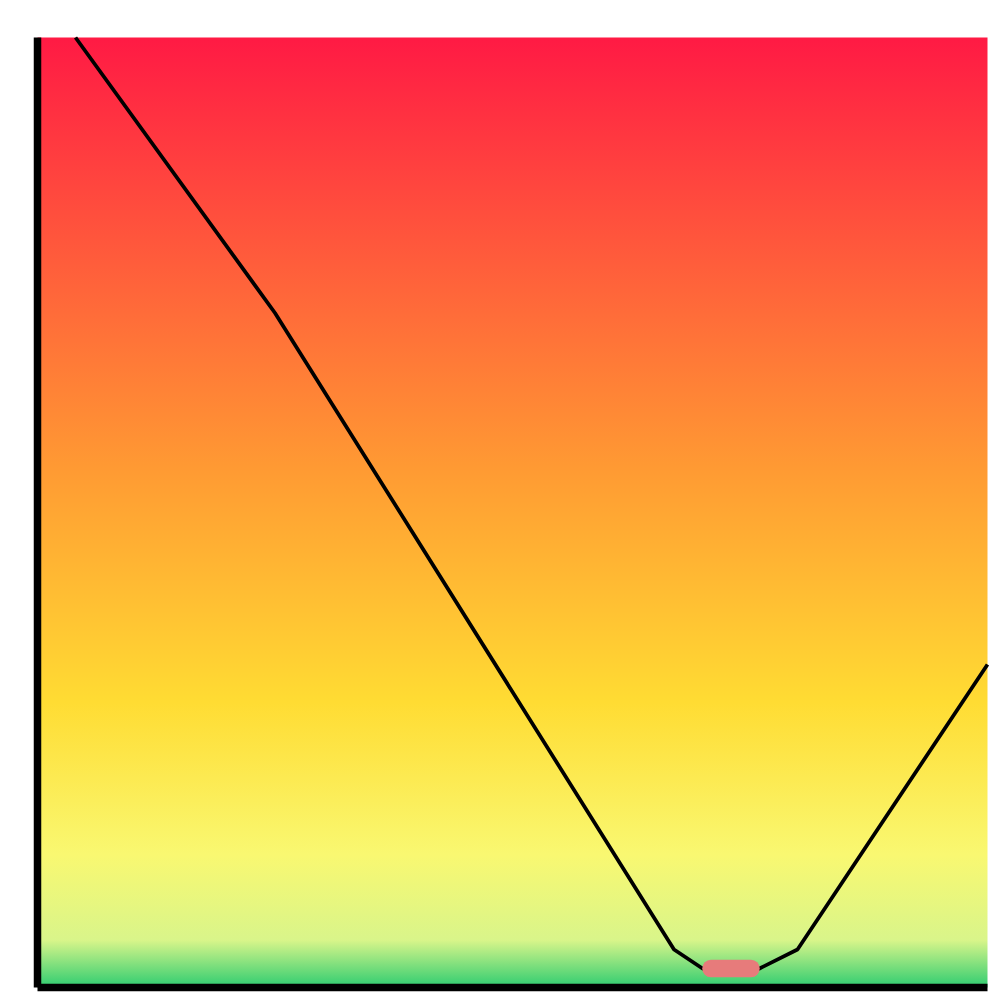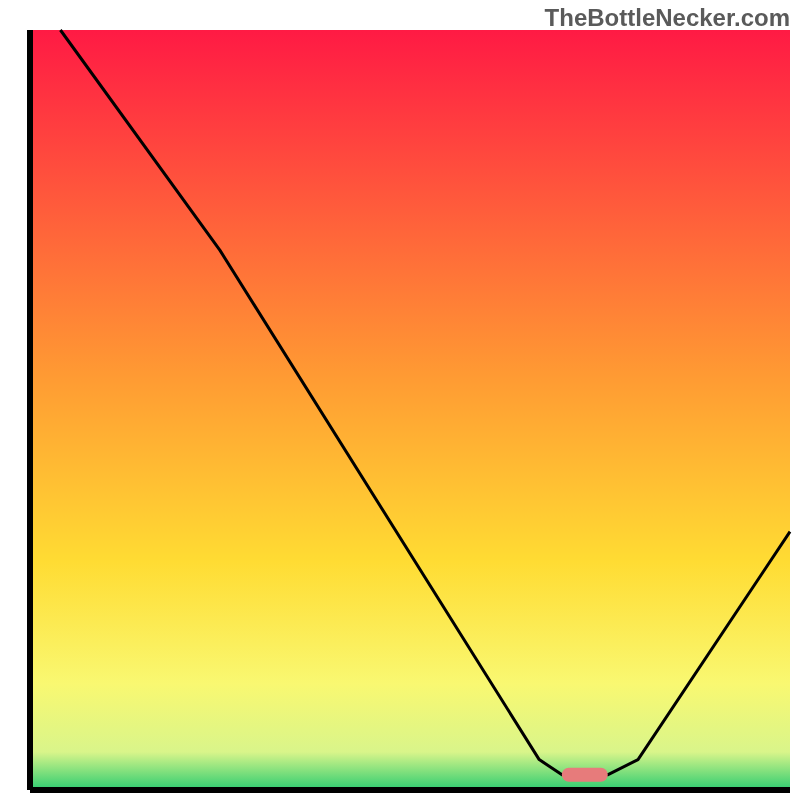--- a/index.html
+++ b/index.html
@@ -25,21 +25,20 @@
     z-index: 10;
   }
   svg {
     display: block;
   }
 </style>
 </head>
 <body>
 
 <div class="chart-container">
-  <div class="watermark">TheBottleNecker.com</div>
   <svg id="chart-svg" width="800" height="800">
     <defs>
       <linearGradient id="bg-grad" x1="0" y1="0" x2="0" y2="1">
           <stop offset="0%" stop-color="#ff1a44"></stop>
           <stop offset="45%" stop-color="#ff9933"></stop>
           <stop offset="70%" stop-color="#ffdc33"></stop>
           <stop offset="86%" stop-color="#f9f871"></stop>
           <stop offset="95%" stop-color="#d9f58a"></stop>
           <stop offset="100%" stop-color="#2ecc71"></stop>
         </linearGradient>

